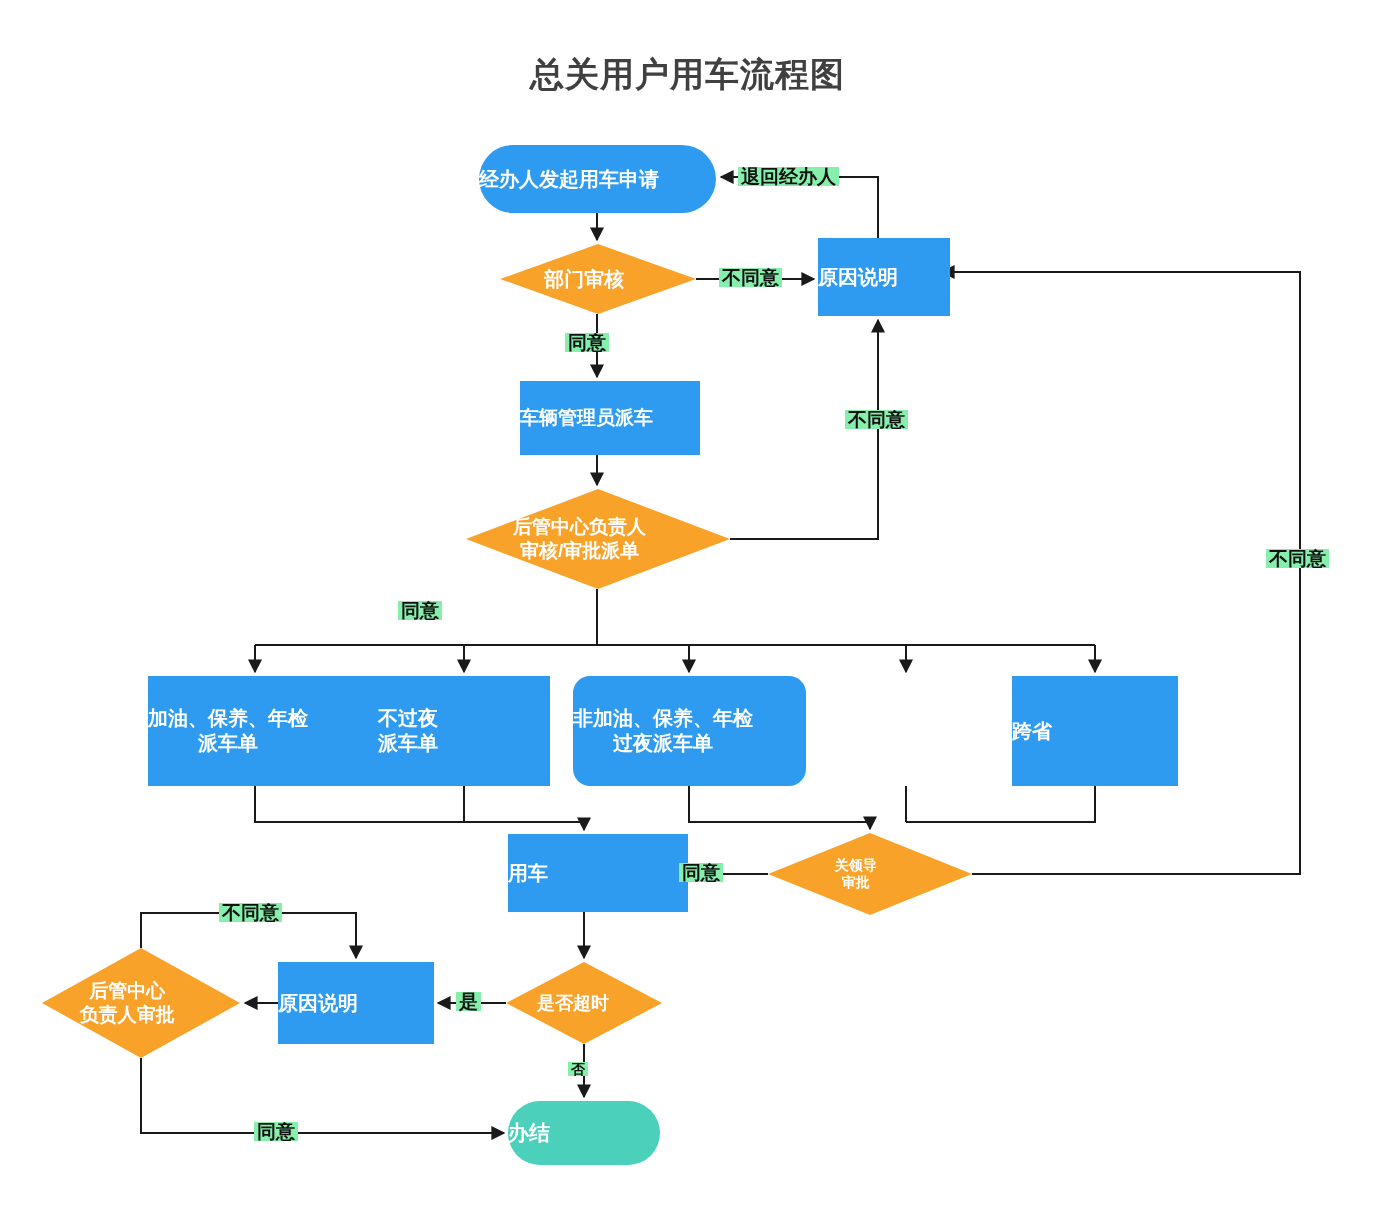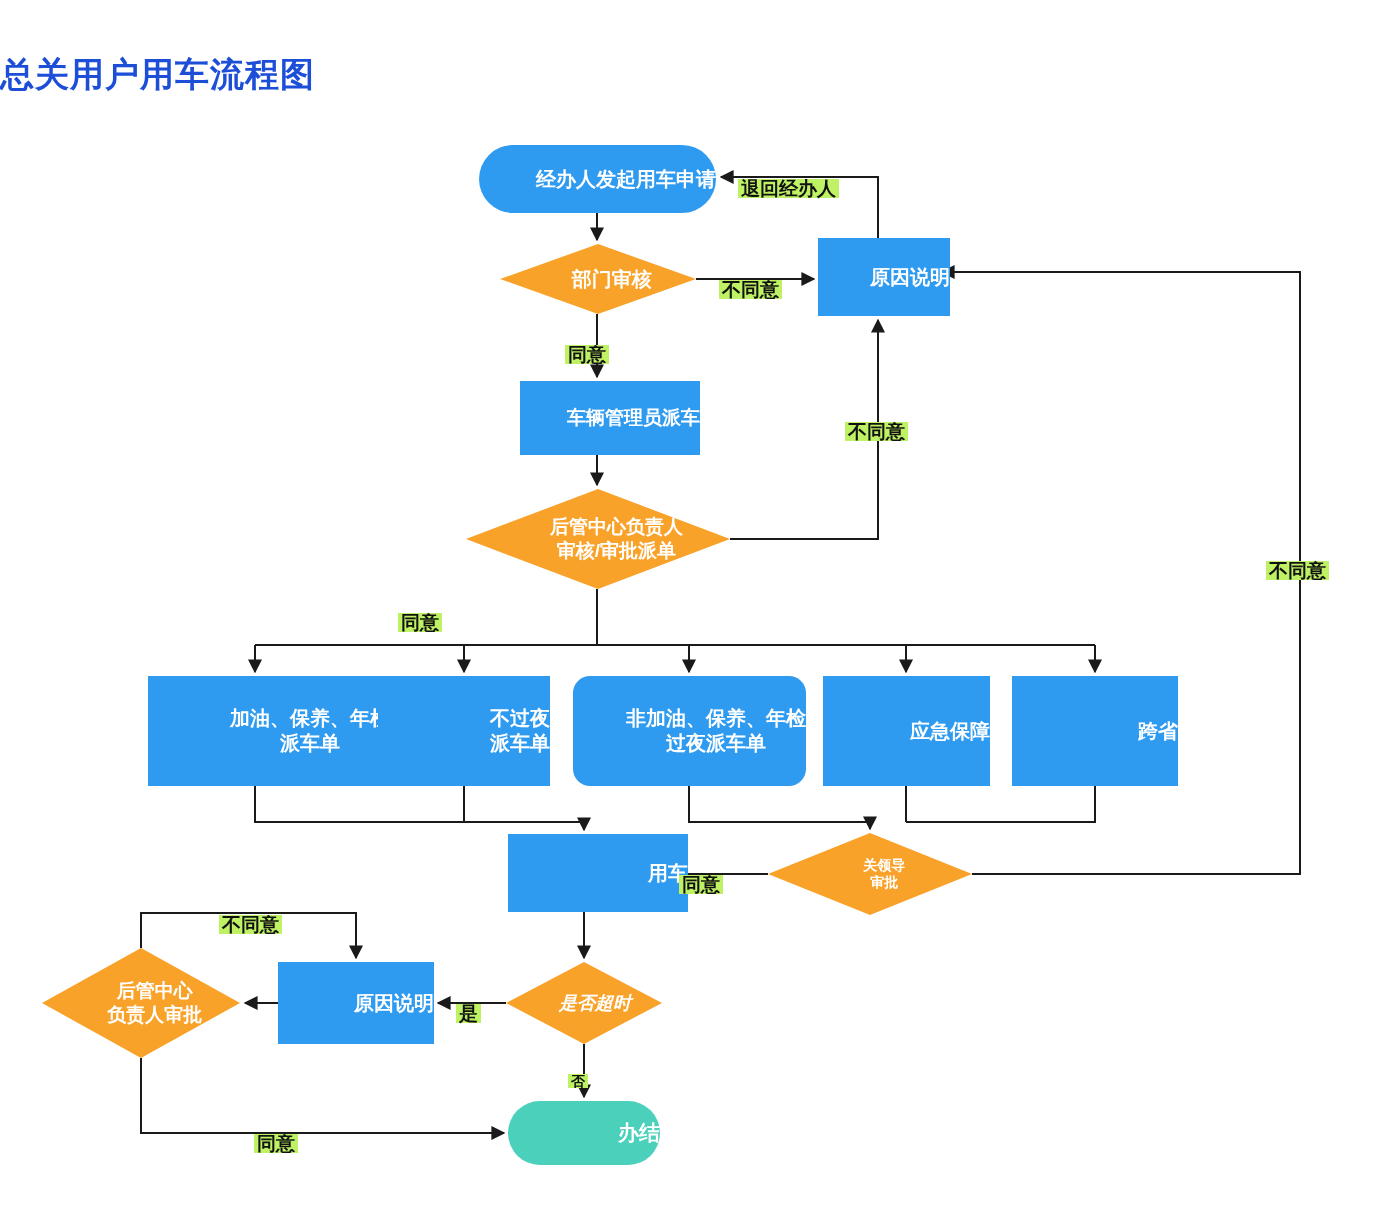--- a/index.html
+++ b/index.html
@@ -22,30 +22,31 @@
     left: 0;
     top: 0;
     width: 1375px;
     height: 1206px;
   }
   .title {
     position: absolute;
     left: 0;
     top: 52px;
     width: 1375px;
+    text-align: center;
     font-size: 34px;
     font-weight: 700;
-    color: #1d4ed8;
+    color: #404040;
     letter-spacing: 1px;
   }
   .node {
     position: absolute;
     display: flex;
     align-items: center;
-    justify-content: flex-end;
+    justify-content: flex-start;
     text-align: center;
     color: #ffffff;
     font-weight: 700;
     line-height: 1.25;
     box-sizing: border-box;
     white-space: pre-line;
   }
   .node.rect {
     background: #2f9bf0;
   }
@@ -72,25 +73,24 @@
     z-index: 2;
     width: 86%;
     color: #ffffff;
     font-weight: 700;
     white-space: pre-line;
   }
   .edge-label {
     position: absolute;
     color: #111111;
     font-weight: 700;
-    background: #bef264;
+    background: #86efac;
     padding: 0 3px;
     white-space: nowrap;
     line-height: 1;
-    margin-top: 12px;
   }
 </style>
 </head>
 <body>
 
 <div id="canvas">
 
   <div class="title">总关用户用车流程图</div>
 
   <svg class="flow" viewBox="0 0 1375 1206" xmlns="http://www.w3.org/2000/svg">
@@ -181,23 +181,20 @@
   <div class="node rect" style="left:378px; top:676px; width:172px; height:110px; font-size:20px;">
     <span>不过夜
 派车单</span>
   </div>
 
   <div class="node rect" style="left:573px; top:676px; width:233px; height:110px; font-size:20px;border-radius:17px;">
     <span>非加油、保养、年检
 过夜派车单</span>
   </div>
 
-  <div class="node rect" style="left:823px; top:676px; width:167px; height:110px; font-size:20px;">
-    <span>应急保障</span>
-  </div>
 
   <div class="node rect" style="left:1012px; top:676px; width:166px; height:110px; font-size:20px;">
     <span>跨省</span>
   </div>
 
   <div class="node rect" style="left:508px; top:834px; width:180px; height:78px; font-size:20px;">
     <span>用车</span>
   </div>
 
   <div class="node diamond" style="left:768px; top:833px; width:204px; height:82px;">
@@ -205,21 +202,21 @@
       <polygon points="102,0 204,41 102,82 0,41" fill="#f9a22a"></polygon>
     </svg>
     <span class="dlabel" style="font-size:14px;">关领导
 审批</span>
   </div>
 
   <div class="node diamond" style="left:506px; top:962px; width:156px; height:82px;">
     <svg class="dshape" viewBox="0 0 156 82" preserveAspectRatio="none">
       <polygon points="78,0 156,41 78,82 0,41" fill="#f9a22a"></polygon>
     </svg>
-    <span class="dlabel" style="font-size:18px;font-style:italic;">是否超时</span>
+    <span class="dlabel" style="font-size:18px;">是否超时</span>
   </div>
 
   <div class="node rect" style="left:278px; top:962px; width:156px; height:82px; font-size:20px;">
     <span>原因说明</span>
   </div>
 
   <div class="node end" style="left:508px; top:1101px; width:152px; height:64px; font-size:21px;">
     <span>办结</span>
   </div>
 

